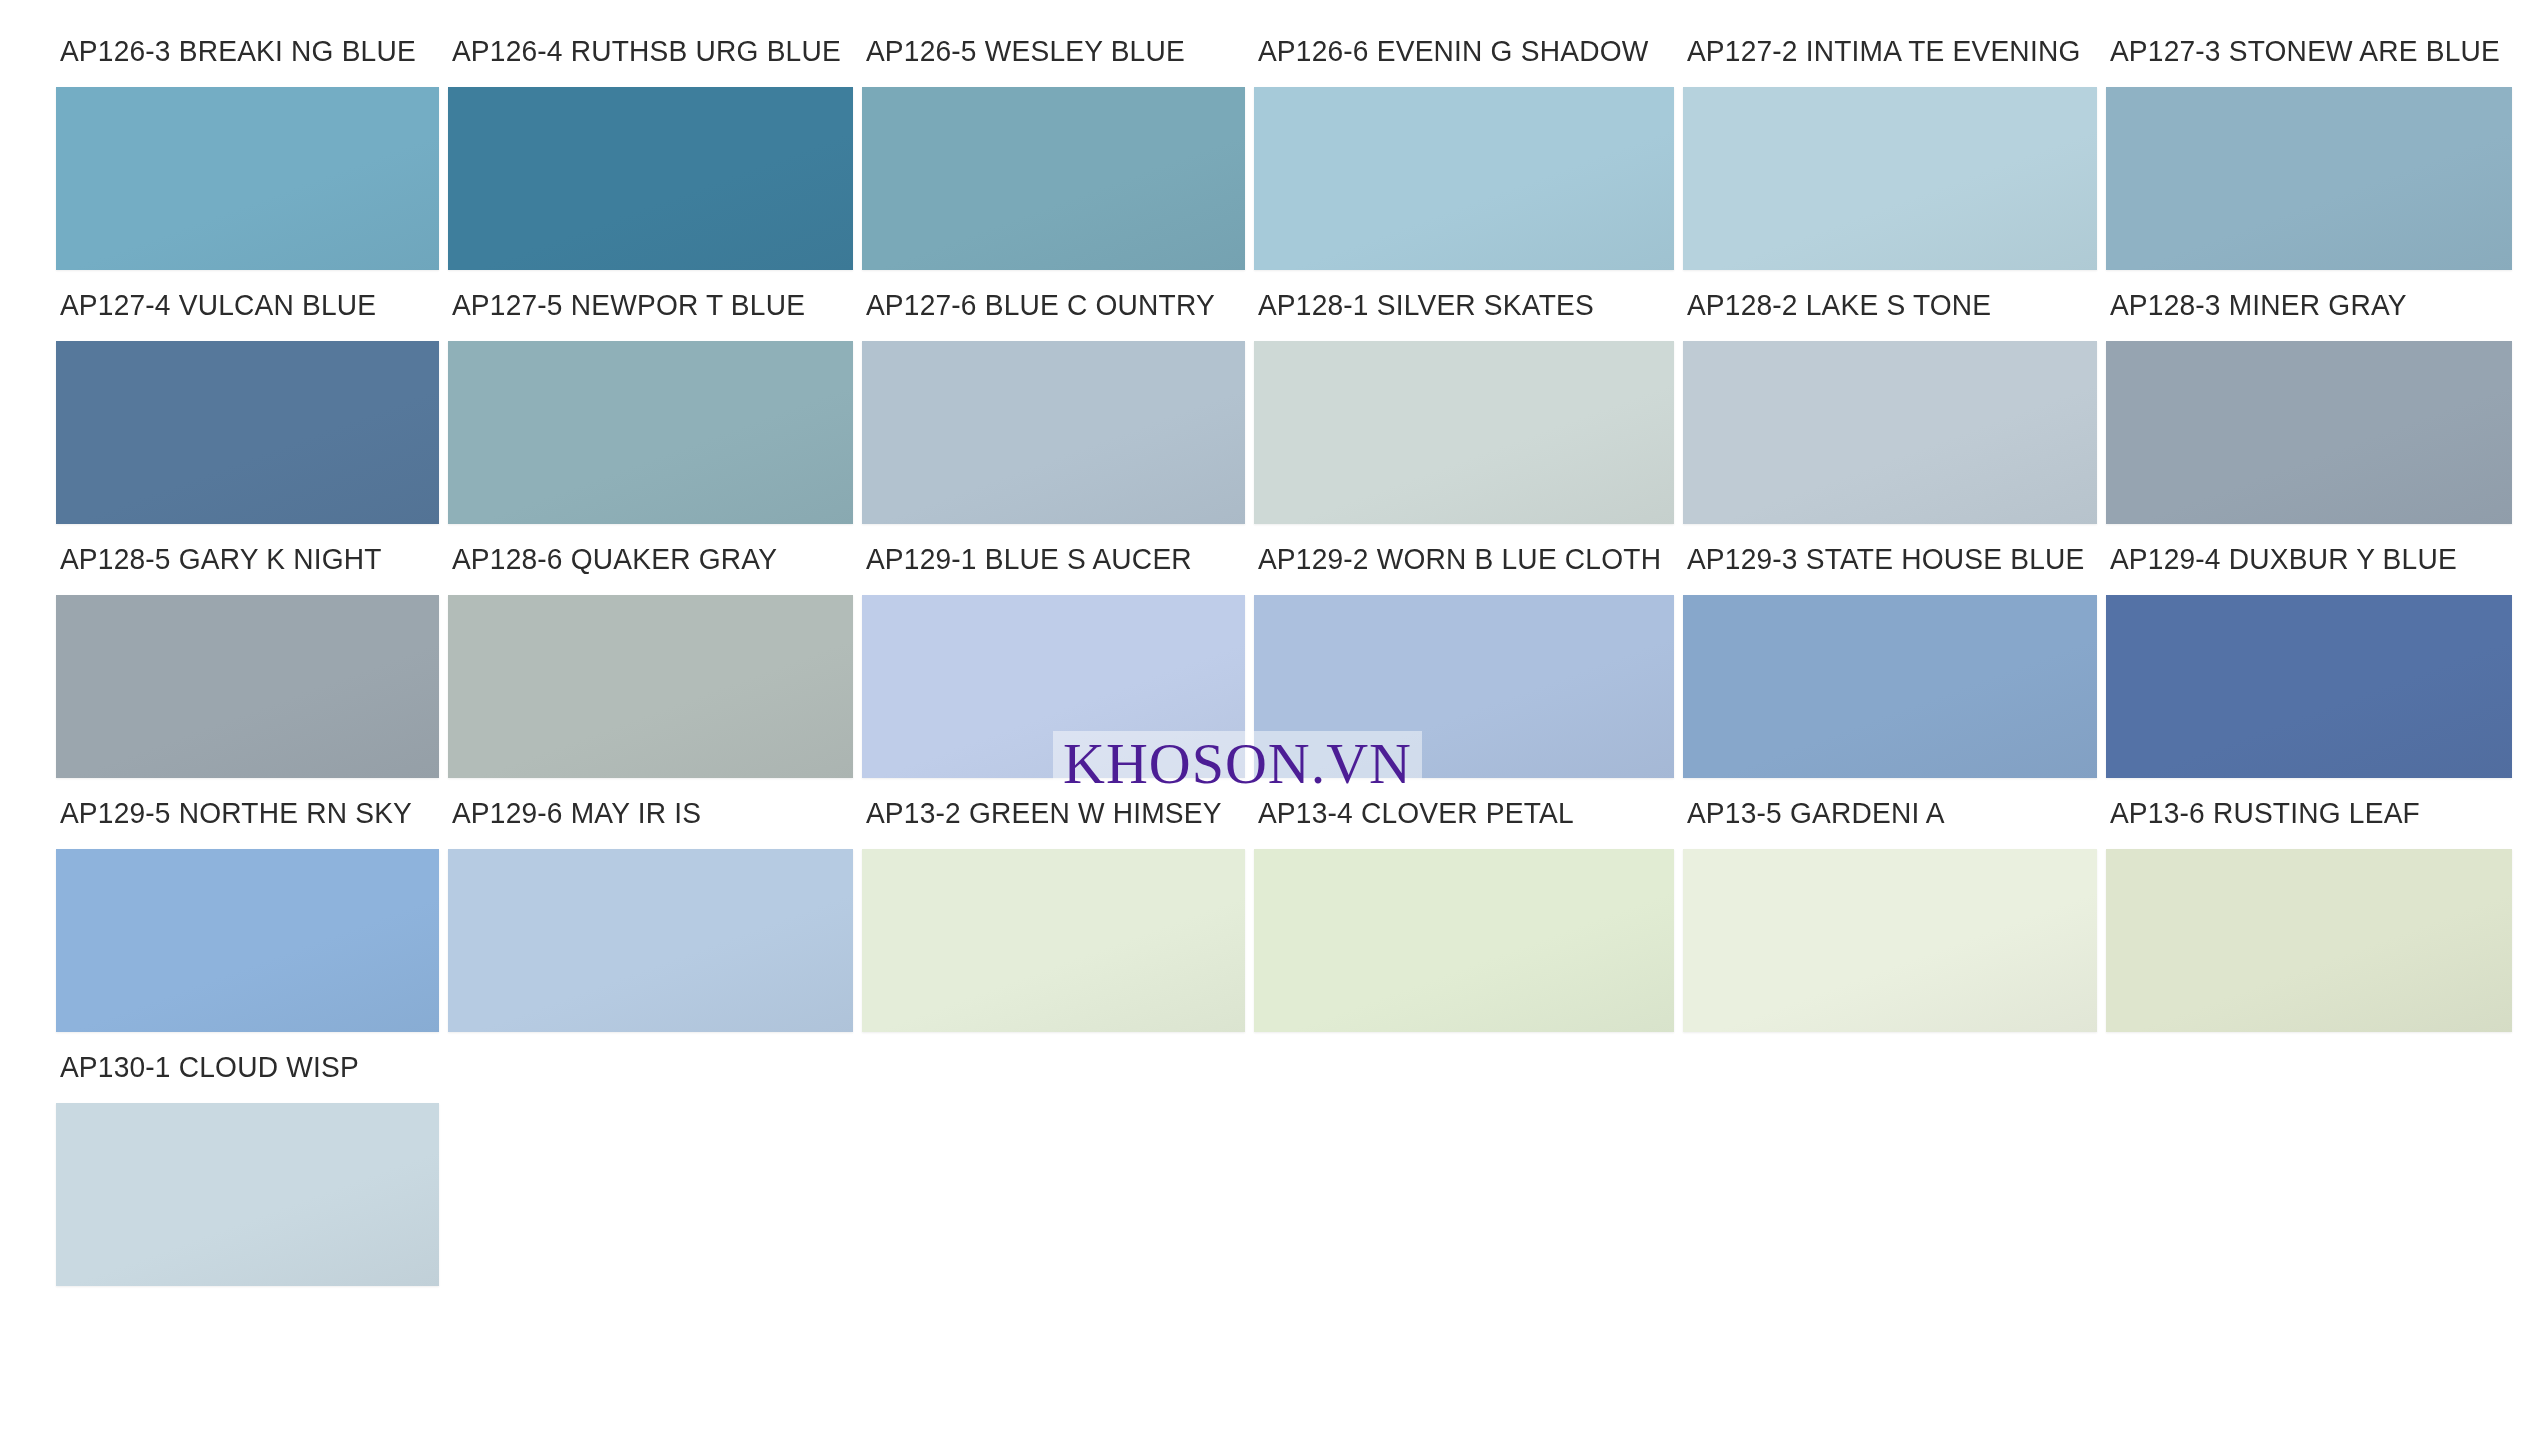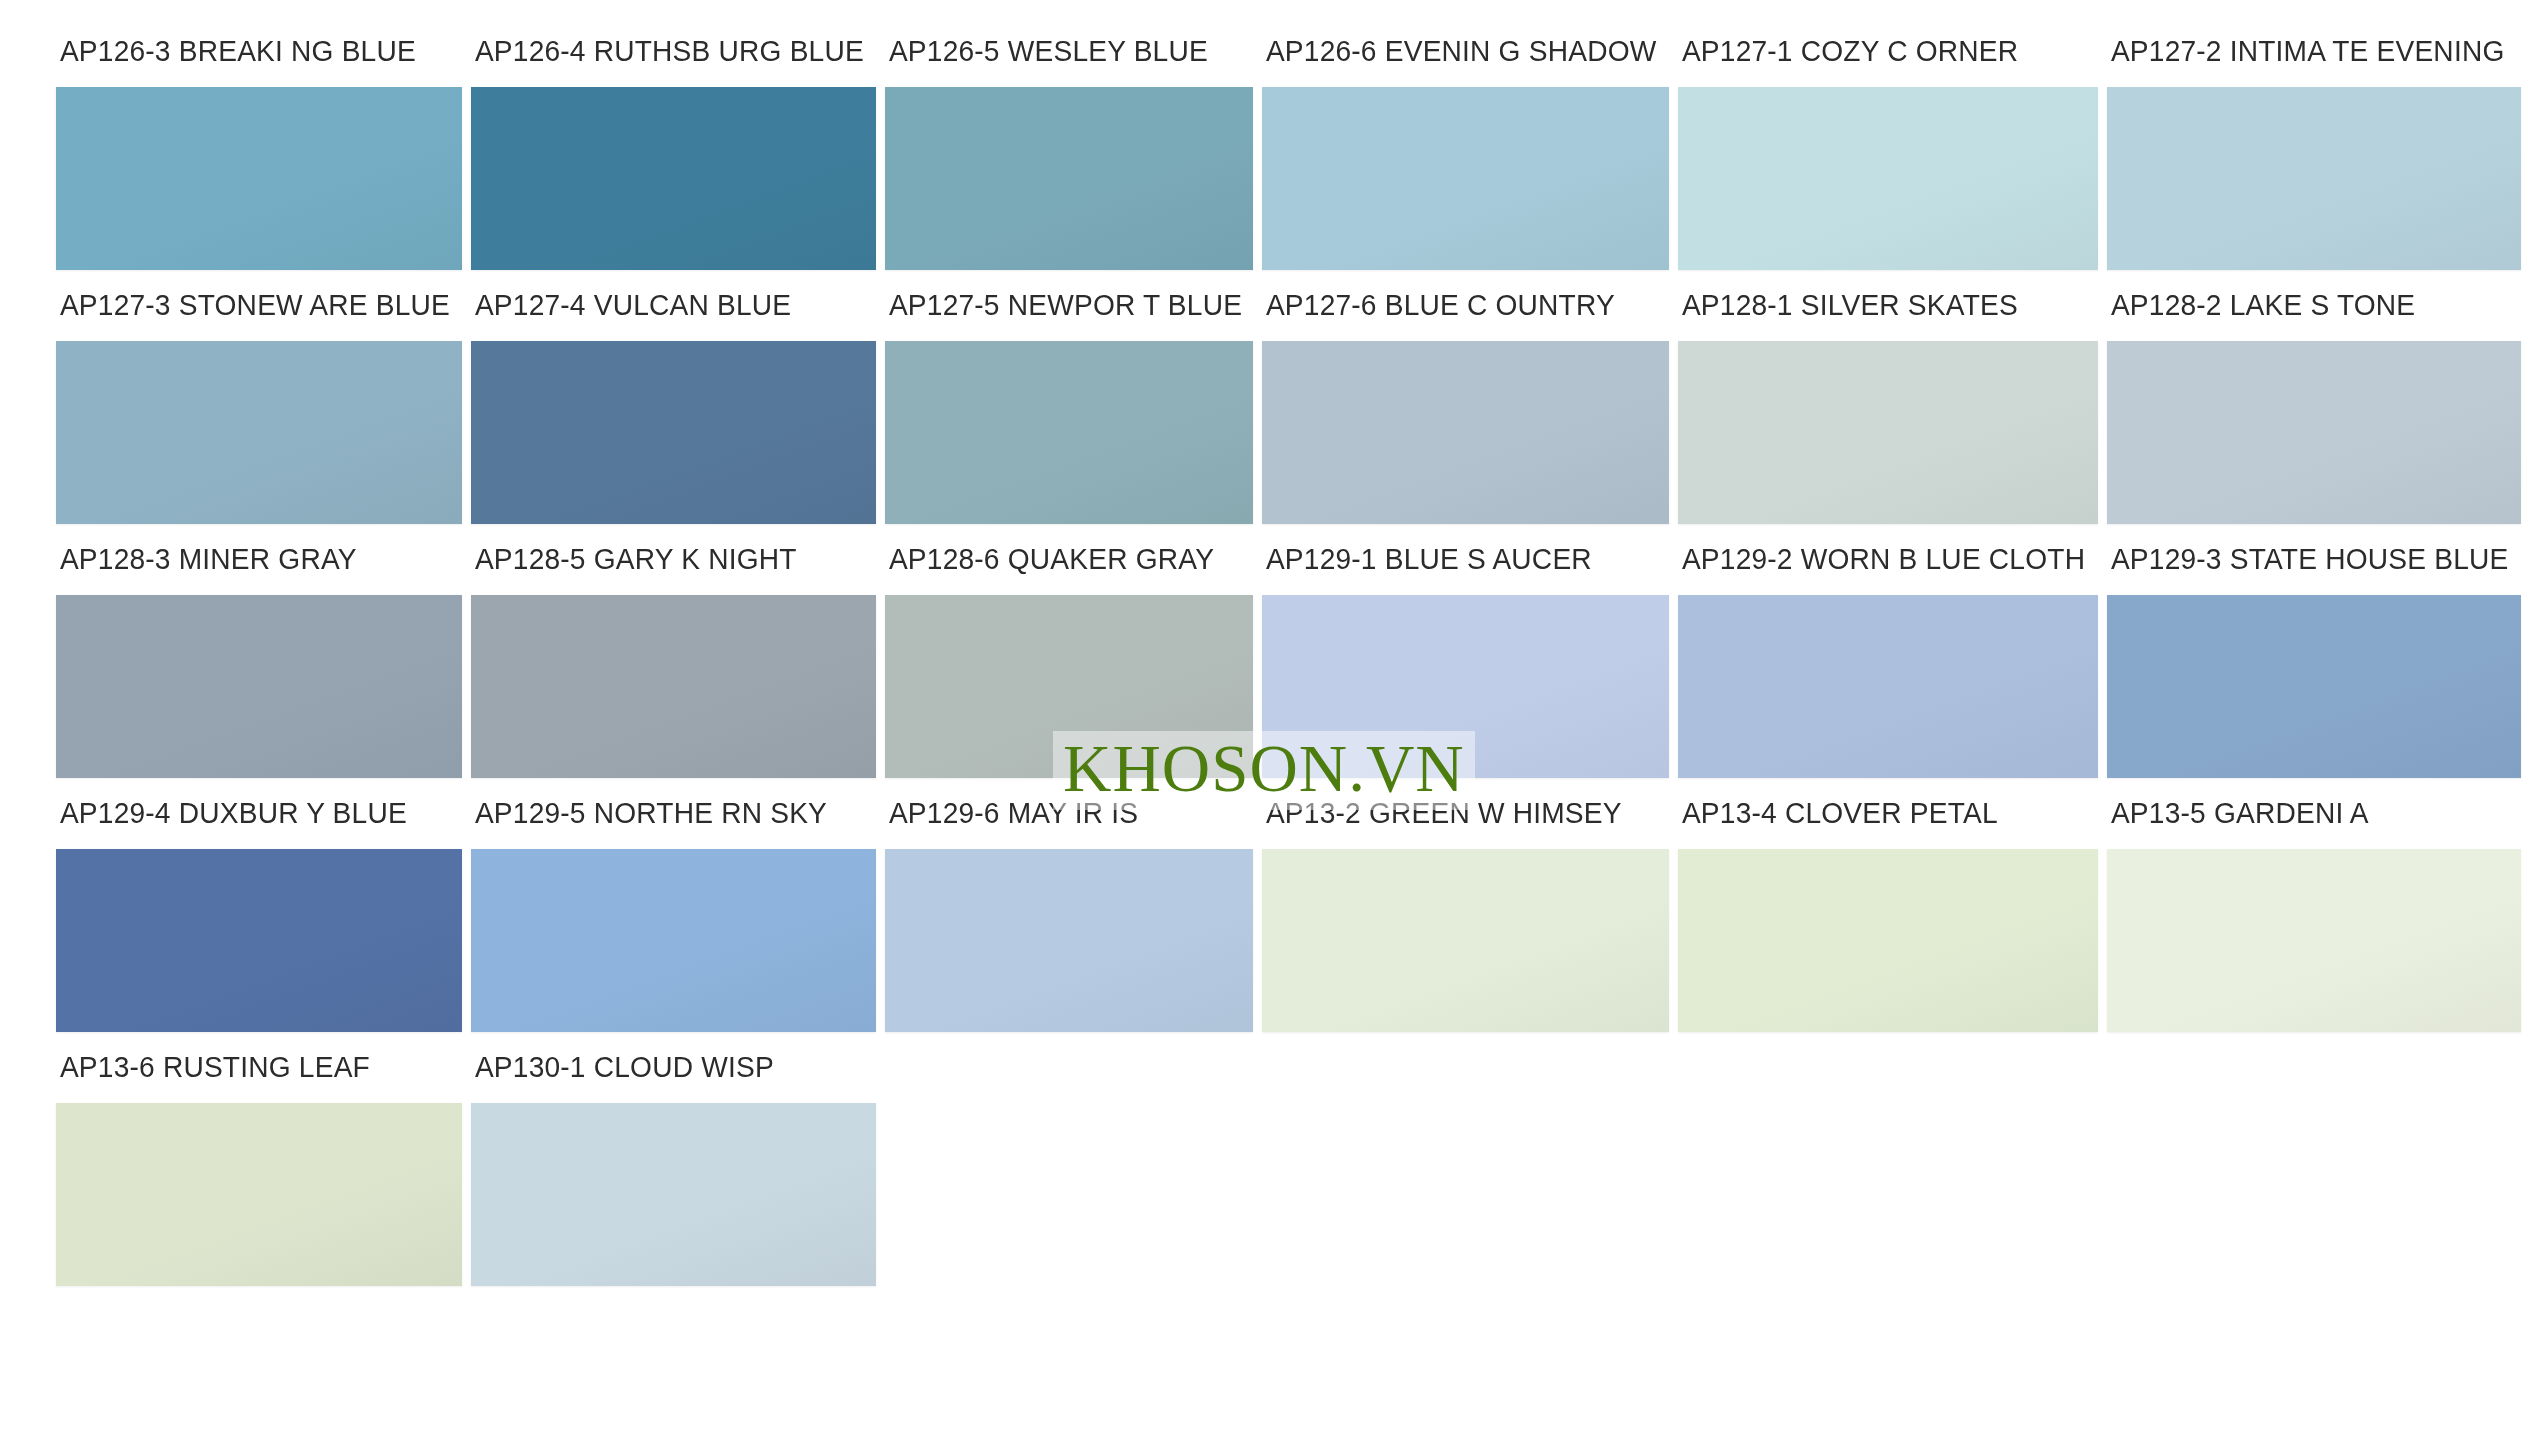--- a/index.html
+++ b/index.html
@@ -70,23 +70,23 @@
   .palette-grid > .swatch-cell {
     margin-bottom: 0;
   }
 
   #watermark {
     position: absolute;
     left: 1053px;
     top: 731px;
     padding: 4px 10px 8px 10px;
     background: rgba(255,255,255,0.46);
-    color: #4d7c0f;
+    color: #4c1d95;
     font-family: "Liberation Serif", serif;
-    font-size: 67px;
+    font-size: 58px;
     letter-spacing: 1px;
     line-height: 1;
     pointer-events: none;
     user-select: none;
     white-space: nowrap;
   }
 </style>
 </head>
 <body>
 
@@ -103,24 +103,20 @@
       </div>
       <div class="swatch-cell">
         <div class="swatch-label">AP126-5 WESLEY BLUE</div>
         <div class="swatch-chip" title="AP126-5 WESLEY BLUE" style="background: linear-gradient(160deg, rgb(122, 169, 184) 0%, rgb(122, 169, 184) 58%, rgb(117, 162, 177) 100%);"></div>
       </div>
       <div class="swatch-cell">
         <div class="swatch-label">AP126-6 EVENIN G SHADOW</div>
         <div class="swatch-chip" title="AP126-6 EVENIN G SHADOW" style="background: linear-gradient(160deg, rgb(166, 202, 217) 0%, rgb(166, 202, 217) 58%, rgb(159, 194, 208) 100%);"></div>
       </div>
       <div class="swatch-cell">
-        <div class="swatch-label">AP127-1 COZY C ORNER</div>
-        <div class="swatch-chip" title="AP127-1 COZY C ORNER" style="background: linear-gradient(160deg, rgb(194, 223, 228) 0%, rgb(194, 223, 228) 58%, rgb(186, 214, 219) 100%);"></div>
-      </div>
-      <div class="swatch-cell">
         <div class="swatch-label">AP127-2 INTIMA TE EVENING</div>
         <div class="swatch-chip" title="AP127-2 INTIMA TE EVENING" style="background: linear-gradient(160deg, rgb(182, 210, 221) 0%, rgb(182, 210, 221) 58%, rgb(175, 202, 212) 100%);"></div>
       </div>
       <div class="swatch-cell">
         <div class="swatch-label">AP127-3 STONEW ARE BLUE</div>
         <div class="swatch-chip" title="AP127-3 STONEW ARE BLUE" style="background: linear-gradient(160deg, rgb(143, 178, 196) 0%, rgb(143, 178, 196) 58%, rgb(137, 171, 188) 100%);"></div>
       </div>
       <div class="swatch-cell">
         <div class="swatch-label">AP127-4 VULCAN BLUE</div>
         <div class="swatch-chip" title="AP127-4 VULCAN BLUE" style="background: linear-gradient(160deg, rgb(86, 120, 155) 0%, rgb(86, 120, 155) 58%, rgb(83, 115, 149) 100%);"></div>

